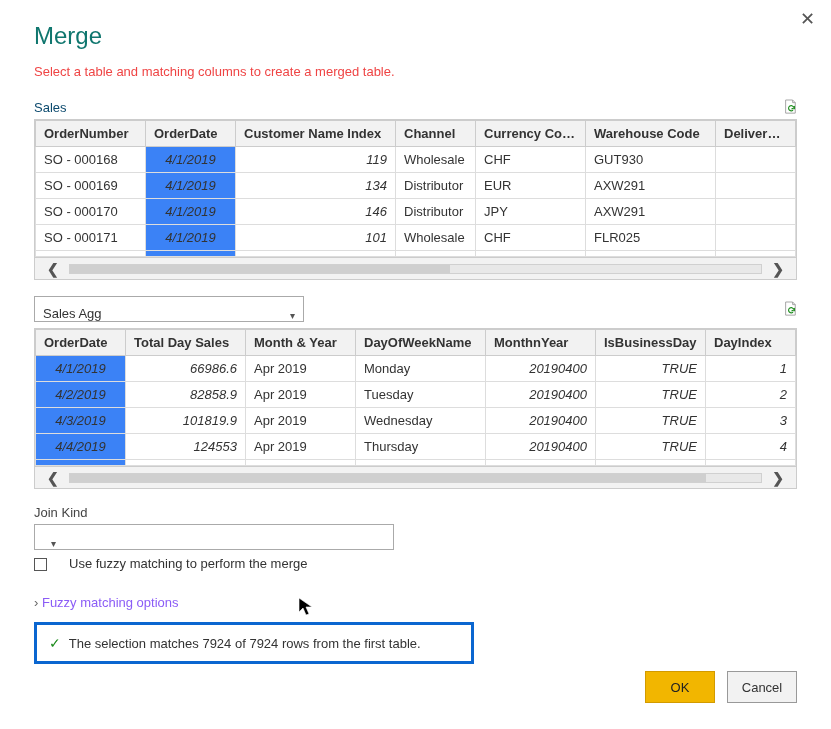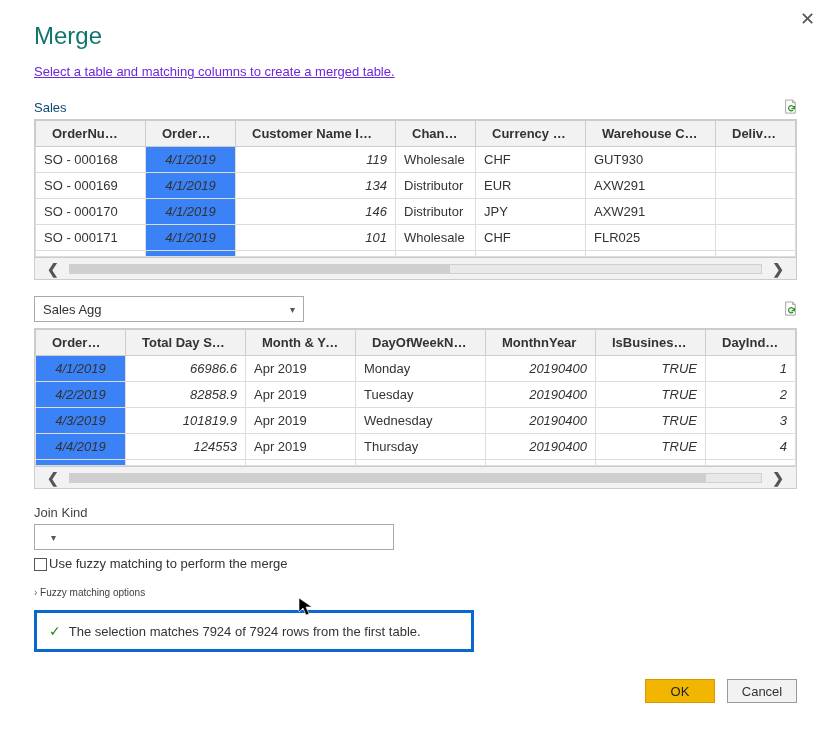--- a/index.html
+++ b/index.html
@@ -1,47 +1,47 @@
 <!DOCTYPE html>
 <html><head>
 <meta charset="utf-8">
 <style>
   * { box-sizing: border-box; }
   html, body { margin:0; padding:0; font-family: "Segoe UI", Arial, sans-serif; font-size:13px; color:#333; background:#fff; }
   .dialog { width:831px; height:729px; background:#fff; position:relative; padding:22px 34px 20px 34px; }
   .close-x { position:absolute; top:8px; right:16px; font-size:18px; color:#555; cursor:pointer; }
   h1.title { font-size:24px; font-weight:400; color:#0f766e; margin:0 0 14px 0; }
-  .subtitle { font-size:13px; color:#6d28d9; margin-bottom:20px;text-decoration:underline; }
+  .subtitle { font-size:13px; color:#ef4444; margin-bottom:20px; }
   .table-label-row { display:flex; justify-content:space-between; align-items:flex-end; margin-bottom:4px; }
   .table-label { font-size:13px; color:#0c4a6e; }
   .refresh-icon { width:14px; height:16px; position:relative; cursor:pointer; }
   .refresh-icon svg { width:14px; height:16px; }
   .grid-wrap { border:1px solid #ccc; width:100%; margin-bottom:16px; }
   table.grid { border-collapse:collapse; width:100%; table-layout:fixed; font-size:13px; }
-  table.grid th { background:#f2f2f2; border:1px solid #ccc; padding:5px 16px; text-align:left; font-weight:600; white-space:nowrap; overflow:hidden; text-overflow:ellipsis; }
+  table.grid th { background:#f2f2f2; border:1px solid #ccc; padding:5px 8px; text-align:left; font-weight:600; white-space:nowrap; overflow:hidden; text-overflow:ellipsis; }
   table.grid td { border:1px solid #ddd; padding:5px 8px; white-space:nowrap; overflow:hidden; text-overflow:ellipsis; }
   table.grid tr.partial td { height:6px; padding:0 8px; line-height:6px; overflow:hidden; color:rgba(0,0,0,0.2); }
   .col-shaded { background:#3b82f6; font-style:italic; text-align:center; }
   .num-right { text-align:right; font-style:italic; }
   .hscroll { display:flex; align-items:center; background:#f2f2f2; border-top:1px solid #ccc; height:22px; padding:0 8px; gap:6px; }
   .hscroll .arrow { font-size:14px; color:#555; font-weight:bold; cursor:pointer; padding:0 4px;}
   .hscroll .track { flex:1; height:10px; background:#e8e8e8; border:1px solid #d0d0d0; position:relative; }
   .hscroll .thumb { position:absolute; top:0; bottom:0; background:#cfcfcf; }
-  .dropdown { display:inline-flex; align-items:center; justify-content:space-between; border:1px solid #aaa; background:#fff; height:26px; padding:0 8px; cursor:pointer; }
+  .dropdown { display:inline-flex; align-items:flex-end; justify-content:space-between; border:1px solid #aaa; background:#fff; height:26px; padding:0 8px; cursor:pointer; }
   .dropdown .caret { font-size:10px; color:#555; margin-left:8px; }
   .second-select-row { display:flex; justify-content:space-between; align-items:center; margin-bottom:6px; }
   .section-label { font-size:13px; color:#444; margin:2px 0 4px 0; }
-  .checkbox-row { display:flex; align-items:flex-end; gap:2px; margin-top:6px; font-size:13px;}
+  .checkbox-row { display:flex; align-items:flex-end; gap:22px; margin-top:6px; font-size:13px;}
   .checkbox-box { width:13px; height:13px; border:1px solid #555; background:#fff; cursor:pointer;}
-  .expander { font-size:10px; color:#404040; margin-top:16px; cursor:pointer; }
+  .expander { font-size:13px; color:#8b5cf6; margin-top:24px; cursor:pointer; }
   .expander::before { content:"› "; color:#666; }
   .status-box { border:3px solid #0a66d0; padding:10px 12px; margin-top:12px; width:440px; display:flex; align-items:center; gap:8px;}
   .check { color:#1a8a1a; font-size:14px; }
   .buttons { position:absolute; bottom:26px; right:34px; display:flex; gap:12px; }
-  .btn { min-width:70px; height:24px; border:1px solid #999; background:#f2f2f2; display:flex; align-items:center; justify-content:center; cursor:pointer; font-size:13px; }
+  .btn { min-width:70px; height:32px; border:1px solid #999; background:#f2f2f2; display:flex; align-items:center; justify-content:center; cursor:pointer; font-size:13px; }
   .btn.primary { background:#f2b600; border-color:#d29a00; color:#222; }
   .cursor-ptr { position:absolute; left:298px; top:597px; pointer-events:none; }
   .cursor-ptr svg { width:16px; height:20px; }
 </style>
 </head>
 <body>
 
 <div class="dialog">
 
   <div class="close-x">✕</div>

